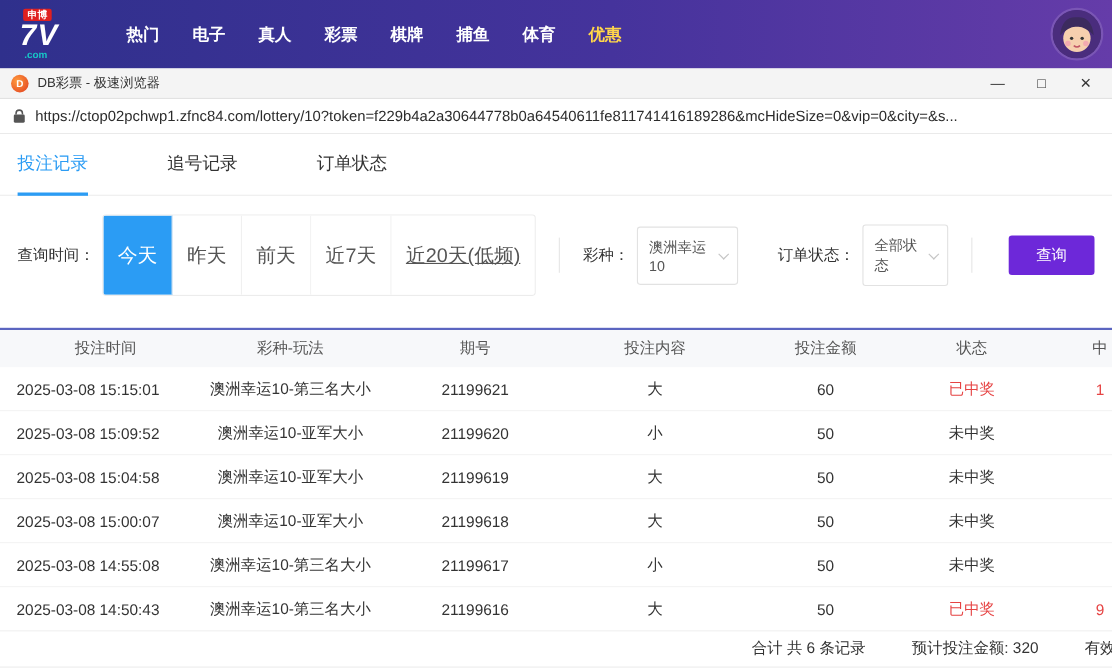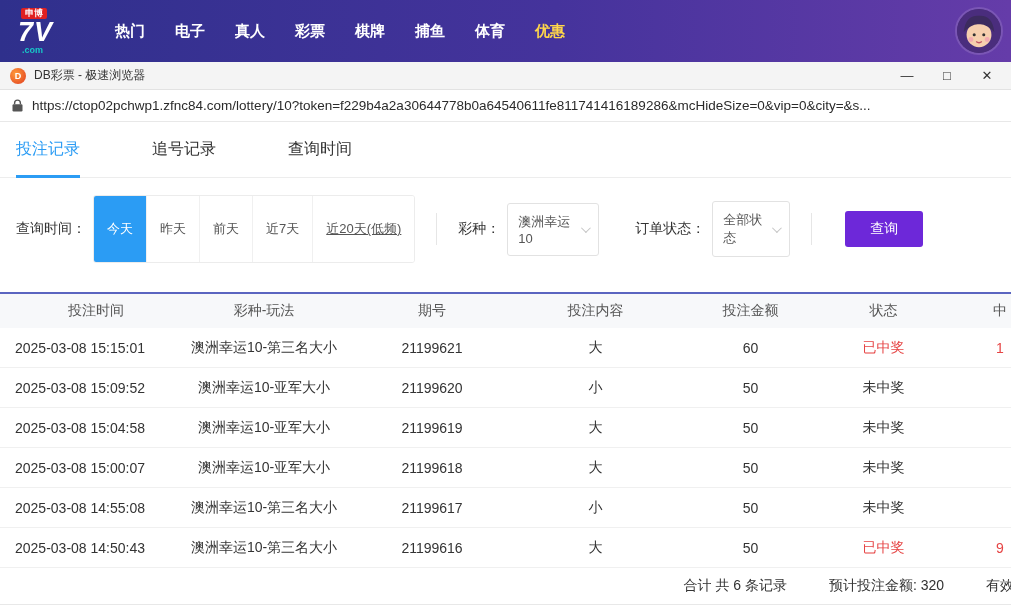--- a/index.html
+++ b/index.html
@@ -43,21 +43,21 @@
     border-bottom:1px solid #ededed; background:#fff; }
   .tab { font-size:16px; color:#333; margin-right:72px; display:flex; align-items:center;
     position:relative; cursor:pointer; }
   .tab.active { color:#2b9cf4; }
   .tab.active::after { content:""; position:absolute; left:0; right:0; bottom:-1px; height:3px; background:#2b9cf4; }
 
   
   .filters { display:flex; align-items:center; padding:17px 16px 29px; }
   .filter-label { font-size:14px; color:#333; margin-right:7px; white-space:nowrap; }
   .time-group { display:flex; border:1px solid #ececec; border-radius:3px; overflow:hidden; }
-  .time-opt { font-size:13px; color:#555; padding:24px 13px; border-right:1px solid #f0f0f0;
+  .time-opt { font-size:18px; color:#555; padding:24px 13px; border-right:1px solid #f0f0f0;
     cursor:pointer; background:#fff; white-space:nowrap; }
   .time-opt:last-child { border-right:none;text-decoration:underline; }
   .time-opt.active { background:#2b9cf4; color:#fff; }
   .v-divider { width:1px; height:32px; background:#e6e6e6; margin:0 21px; }
   .select-box { display:flex; align-items:center; justify-content:space-between; border:1px solid #e2e2e2;
     border-radius:3px; padding:9px 10px; font-size:13px; color:#555; cursor:pointer; background:#fff; }
   .select-lottery { width:92px; }
   .select-status { width:78px; }
   .chevron { width:7px; height:7px; border-right:1.5px solid #c5c5c5; border-bottom:1.5px solid #c5c5c5;
     transform:rotate(45deg) translateY(-2px); flex:0 0 7px; }
@@ -138,21 +138,21 @@
         <rect x="0.5" y="5.2" width="10" height="7.3" rx="1.2" fill="#555"></rect>
         <path d="M2.6 5.2 V4 a2.9 2.9 0 0 1 5.8 0 V5.2" fill="none" stroke="#555" stroke-width="1.4"></path>
       </svg>
     </span>
     <span class="url-text">https://ctop02pchwp1.zfnc84.com/lottery/10?token=f229b4a2a30644778b0a64540611fe811741416189286&amp;mcHideSize=0&amp;vip=0&amp;city=&amp;s...</span>
   </div>
 
   <div class="tabs">
       <div class="tab active">投注记录</div>
       <div class="tab">追号记录</div>
-      <div class="tab">查询时间</div>
+      <div class="tab">订单状态</div>
     </div>
 
   <div class="filters">
     <span class="filter-label">查询时间：</span>
     <div class="time-group">
         <div class="time-opt active">今天</div>
         <div class="time-opt">昨天</div>
         <div class="time-opt">前天</div>
         <div class="time-opt">近7天</div>
         <div class="time-opt">近20天(低频)</div>

